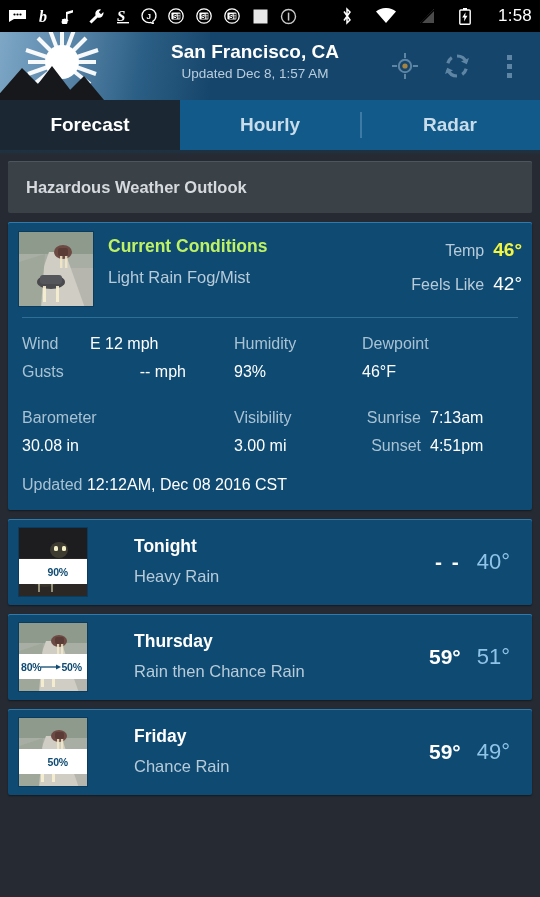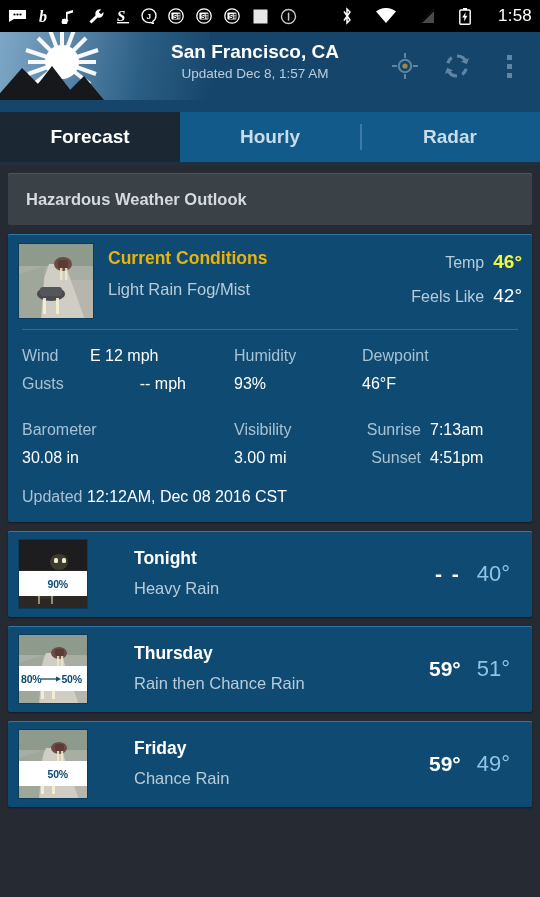--- a/index.html
+++ b/index.html
@@ -16,21 +16,21 @@
     height:32px; background:#000; display:flex; align-items:center;
     padding:0 8px; flex:none; color:#fff;
   }
   .sb-left { display:flex; align-items:center; gap:11px; flex:1; }
   .sb-right { display:flex; align-items:center; gap:23px; }
   .sb-ico { display:block; }
   .sb-time { font-size:17px; font-weight:normal; letter-spacing:.2px; margin-left:4px; }
 
   
   .header {
-    height:80px; flex:none; position:relative; overflow:hidden;
+    height:68px; flex:none; position:relative; overflow:hidden;
     background:#16456b;
     display:flex; align-items:center;
   }
   .hero {
     position:absolute; left:0; top:0; width:210px; height:68px;
     background:linear-gradient(100deg,#7ea7c6 0%, #5b87aa 32%, #2c5f85 66%, #16456b 100%);
     overflow:hidden;
   }
   .hero svg { position:absolute; left:0; top:0; }
   .titlewrap { position:absolute; left:140px; top:8px; width:230px; text-align:center; }
@@ -80,21 +80,21 @@
   .thumb-badge {
     position:absolute; left:0; right:0; bottom:12px; height:25px; background:#ffffff;
     color:#0e4a72; font-size:10.5px; font-weight:bold;
     display:flex; align-items:center; justify-content:flex-end; padding-right:19px;
     letter-spacing:-.2px;
   }
   .thumb-badge.split { justify-content:space-between; padding-left:2px; }
   .badge-arrow { flex:1; display:flex; align-items:center; justify-content:center; }
 
   .cc-mid { flex:1; padding-left:14px; padding-top:2px; }
-  .cc-title { color:#eab308; font-size:17.5px; font-weight:bold; line-height:26px; }
+  .cc-title { color:#bef264; font-size:17.5px; font-weight:bold; line-height:26px; }
   .cc-desc { color:#b8cbd9; font-size:16.5px; line-height:36px; }
   .cc-right { text-align:right; padding-top:4px; white-space:nowrap; }
   .cc-row { line-height:30px; }
   .cc-row.second { line-height:36px; }
   .lbl { color:#b8cbd9; font-size:16px; }
   .val-hot { color:#f2f542; font-size:19px; font-weight:bold; margin-left:9px; }
   .val-white { color:#ffffff; font-size:19px; margin-left:9px; }
 
   .divider { height:1px; background:#2e6e97; margin:10px 4px 2px 4px; }
 

